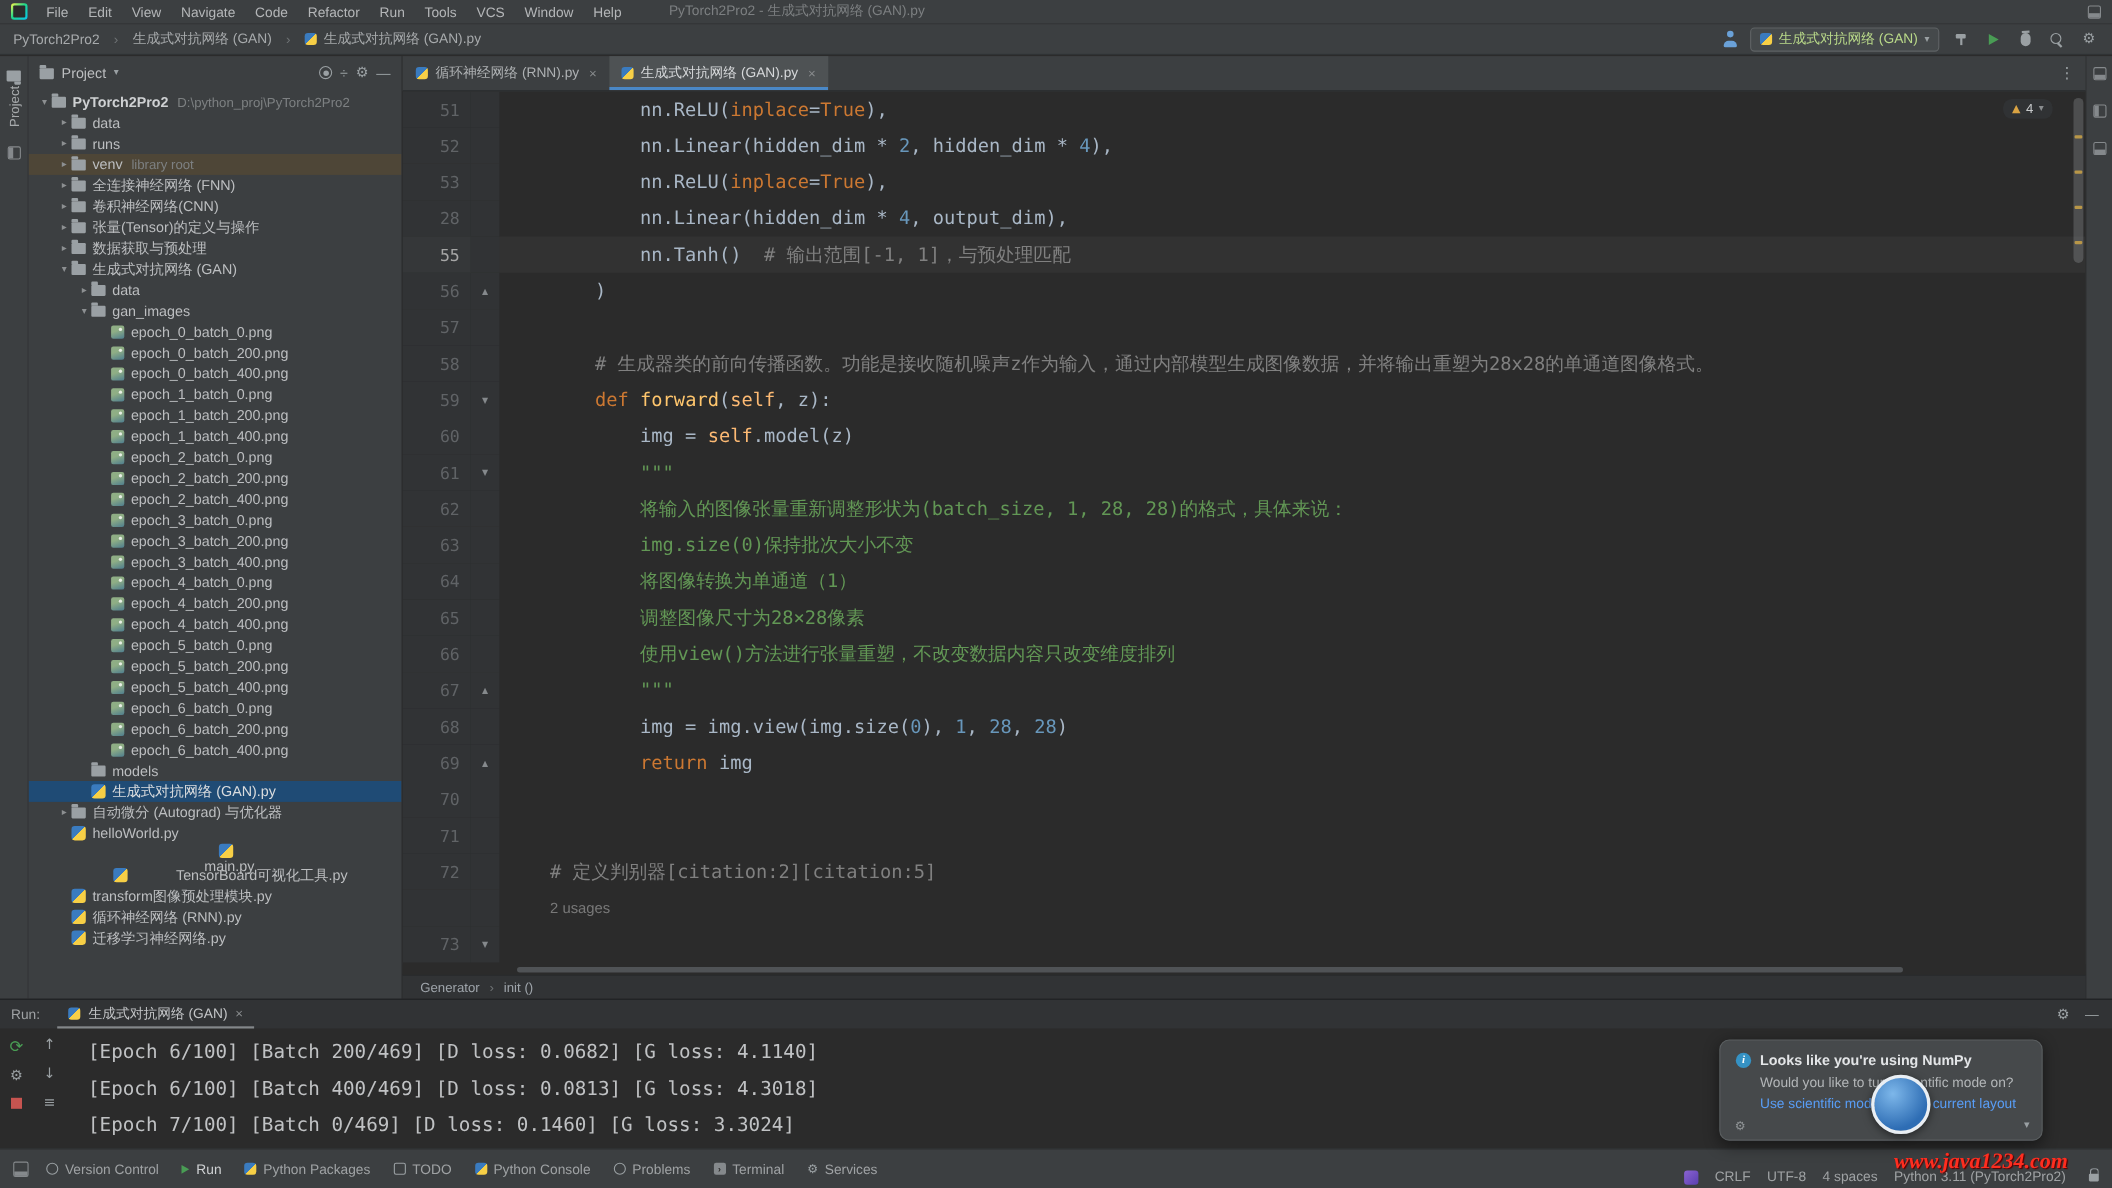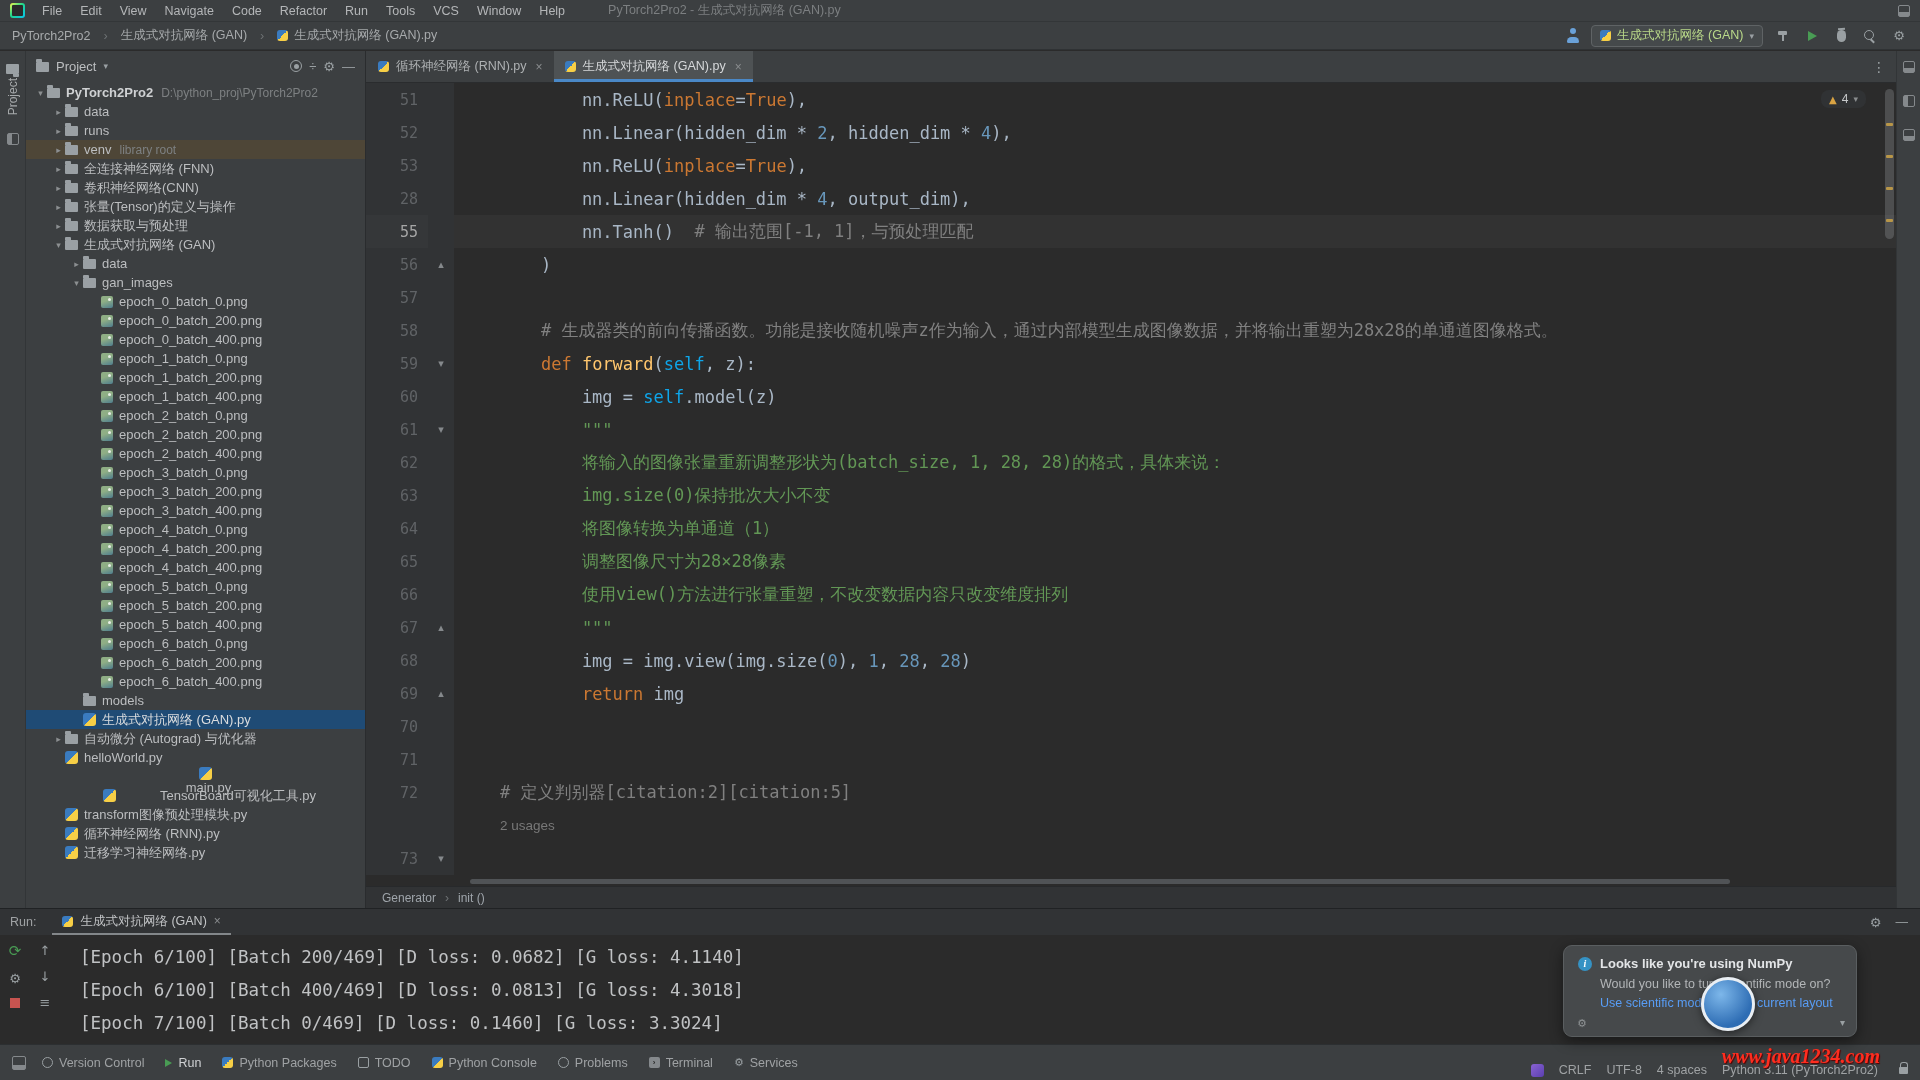--- a/index.html
+++ b/index.html
@@ -85,21 +85,21 @@
   .tab .close{color:#8a8d8f;font-size:12px;margin-left:2px;}
   .tabs .kebab{margin-left:auto;align-self:center;margin-right:10px;color:#9aa0a3;font-size:14px;font-family:"DejaVu Sans",sans-serif;}
 
   .code{flex:1;position:relative;font-family:"DejaVu Sans Mono",monospace;font-size:17px;overflow:hidden;}
   .cline{height:33px;display:flex;align-items:stretch;}
   .cline.cur{background:#323232;}
   .gut{width:62px;flex:none;display:flex;align-items:center;justify-content:flex-end;padding-right:10px;color:#606366;font-size:15px;background:#313335;}
   .cline.cur .gut{color:#a6a6a6;background:#353739;}
   .fold{width:26px;flex:none;display:flex;align-items:center;justify-content:center;color:#85898c;font-size:11px;background:#313335;font-family:"DejaVu Sans",sans-serif;}
   .ctext{white-space:pre;display:flex;align-items:center;padding-left:6px;margin-left:40px;}
-  .tok-p{color:#a9b7c6}.tok-k{color:#cc7832}.tok-f{color:#ffc66d}.tok-s{color:#0ea5e9}
+  .tok-p{color:#a9b7c6}.tok-k{color:#cc7832}.tok-f{color:#ffc66d}.tok-s{color:#fdba74}
   .tok-n{color:#6897bb}.tok-c{color:#808080}.tok-d{color:#629755}
   .inlay-text{color:#787878;font-size:13.5px;font-family:"Liberation Sans",sans-serif;}
 
   .inspection{position:absolute;top:7px;right:30px;display:flex;gap:5px;align-items:center;font-size:12px;color:#c7c9cb;background:rgba(49,51,53,.88);padding:2px 8px;border-radius:8px;font-family:"Liberation Sans",sans-serif;}
   .inspection .warn{color:#d9a343;font-size:10px;font-family:"DejaVu Sans",sans-serif;}
   .inspection .chev{color:#8a8d8f;font-size:9px;font-family:"DejaVu Sans",sans-serif;}
 
   .vscroll{position:absolute;top:0;right:1px;width:11px;bottom:0;}
   .vthumb{position:absolute;top:6px;left:1px;width:9px;height:150px;background:rgba(166,170,173,.28);border-radius:5px;}
   .vmark{position:absolute;left:2px;width:7px;height:3px;background:#b89648;border-radius:1px;}

